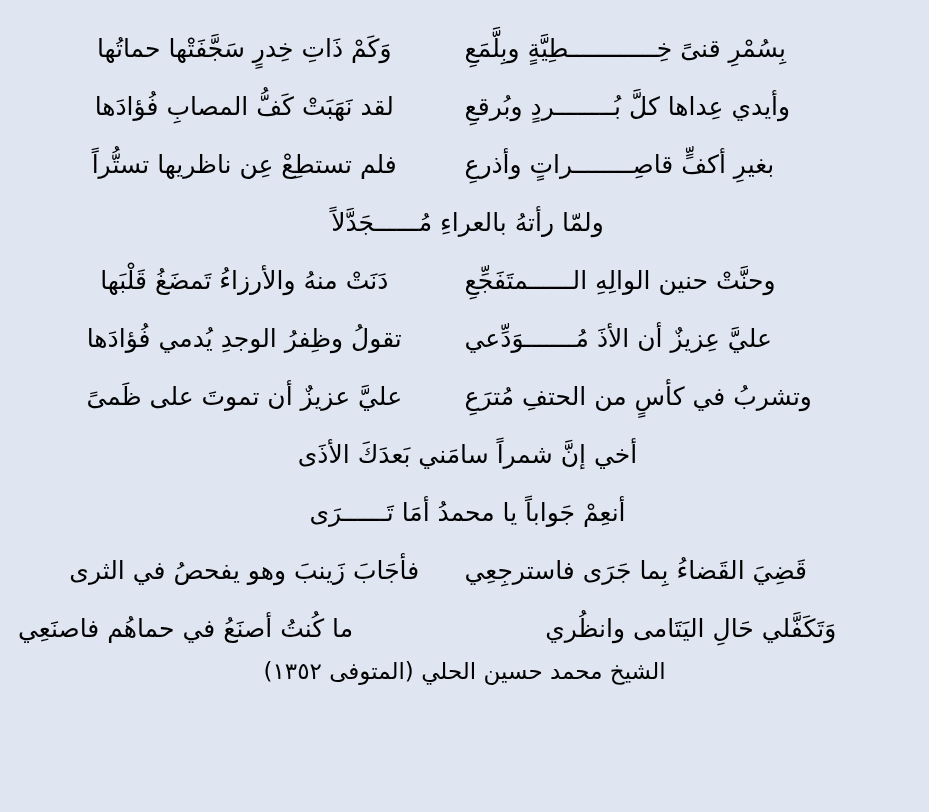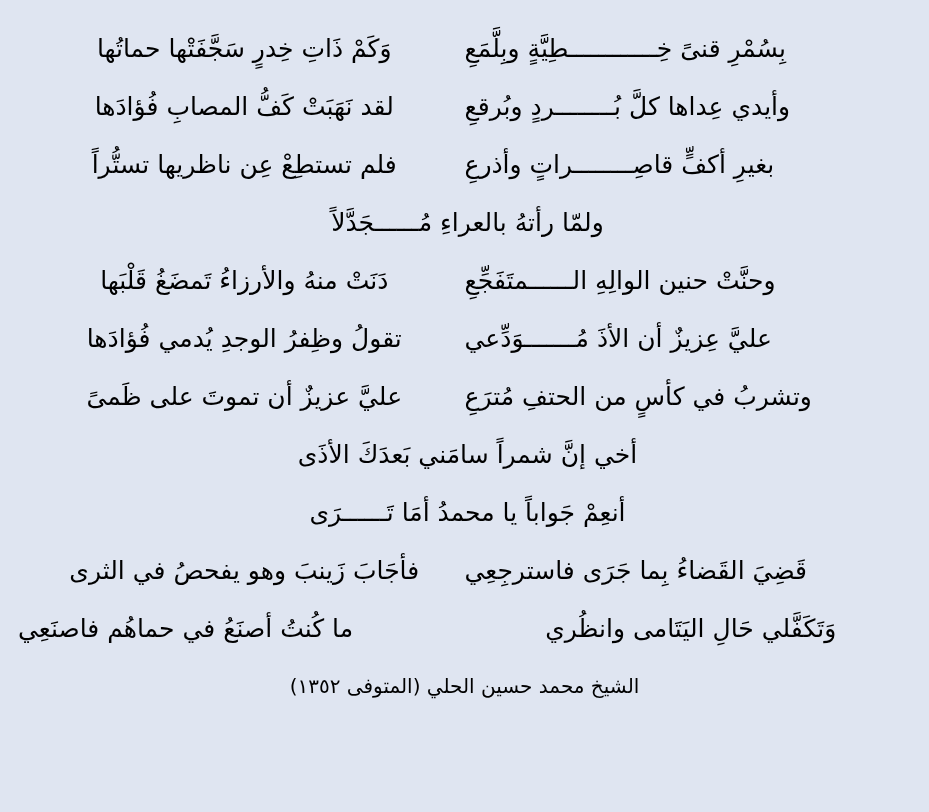--- a/index.html
+++ b/index.html
@@ -44,23 +44,22 @@
   }
   .hemistich.first {
     text-align: center;
     padding-left: 6px;
   }
   .hemistich.second {
     text-align: left;
     padding-right: 6px;
   }
   .attribution {
-    margin-top: 16px;
     text-align: center;
-    font-size: 20px;
+    font-size: 23px;
     direction: rtl;
     unicode-bidi: isolate;
   }
 </style>
 </head>
 <body>
 
 <div class="poem-page">
 
   <div class="verses">

